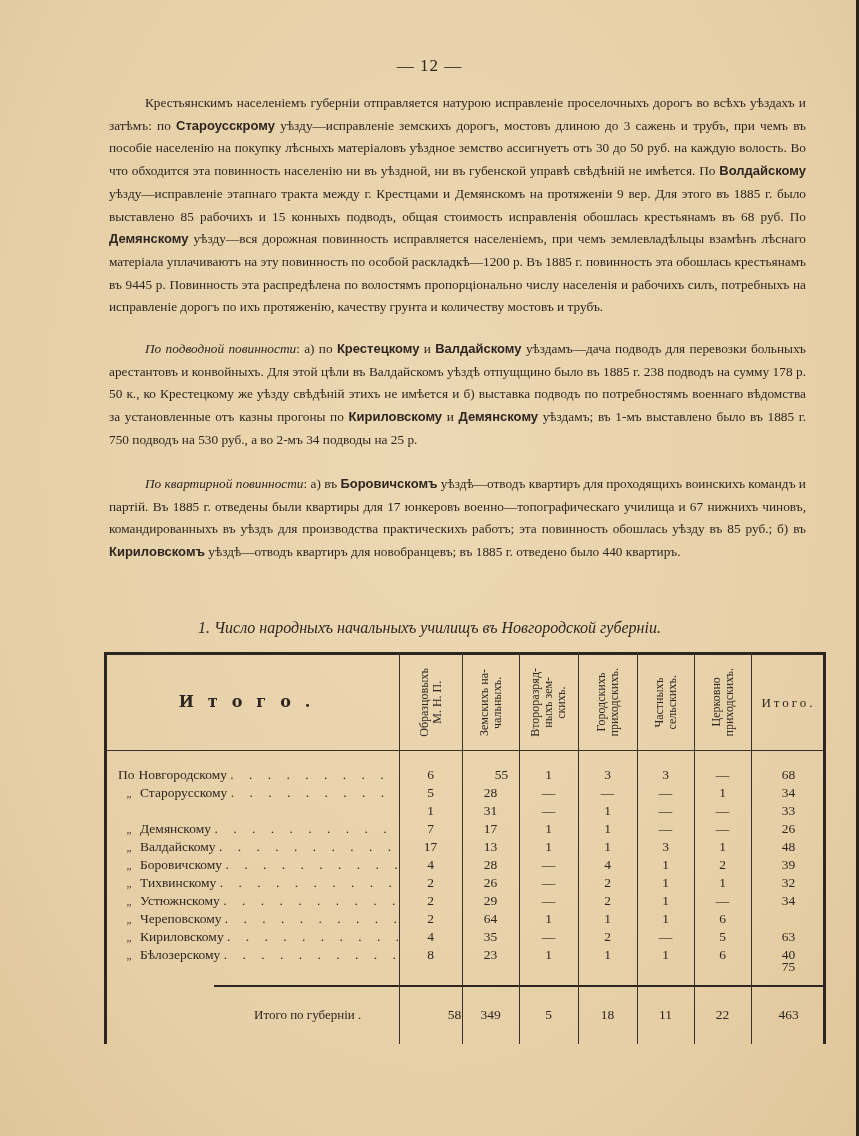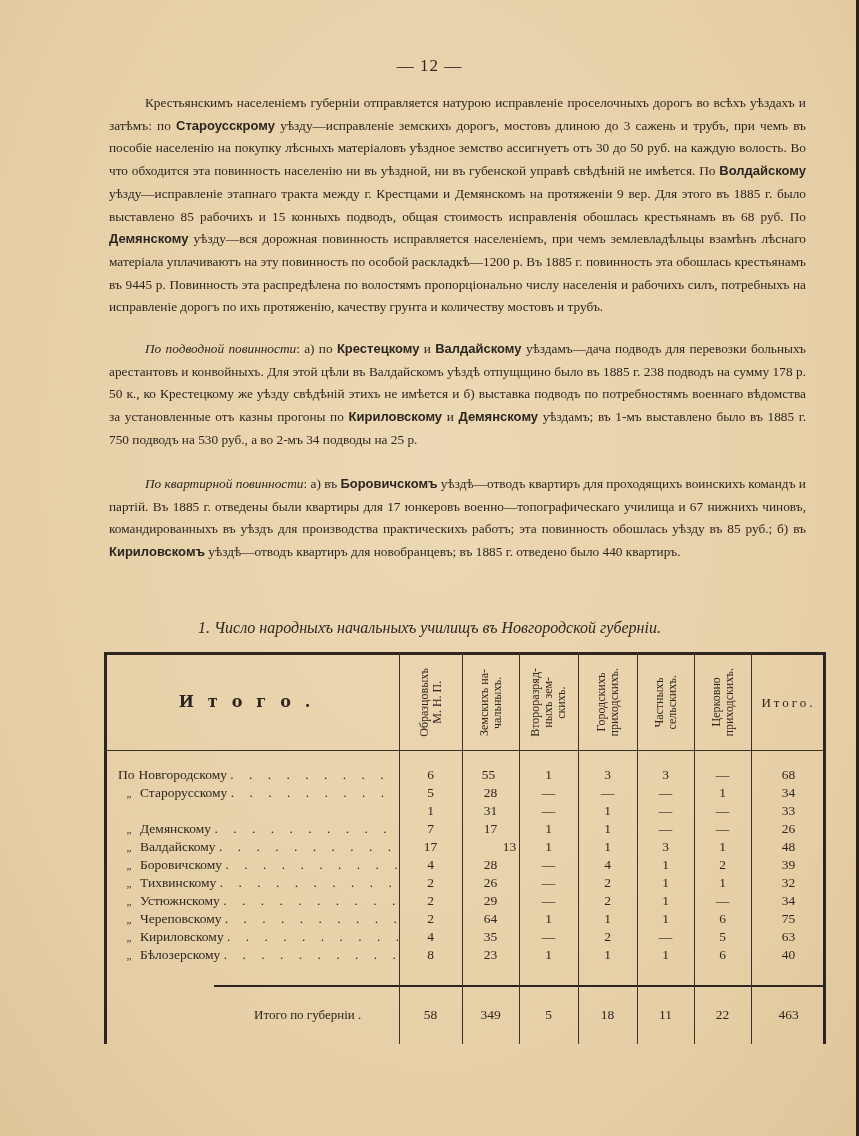--- a/index.html
+++ b/index.html
@@ -142,21 +142,21 @@
 сельскихъ.</span>
       </div>
       <div class="vh" style="left: 590px; width: 57px;">
         <span>Церковно
 приходскихъ.</span>
       </div>
       <div class="h-total" style="left: 647px; width: 75px;">Итого.</div>
       <div class="row" style="top: 115px;">
         <div class="name"><span class="prefix" style="width: auto; font-size: 13.5px; margin-right: 4px;">По</span><span>Новгородскому </span><span class="lead">. . . . . . . . . .</span></div>
         <div class="cell" style="left: 295px; width: 63px;">6</div>
-        <div class="cell" style="left: 356px; width: 57px;">55</div>
+        <div class="cell" style="left: 369px; width: 57px;">55</div>
         <div class="cell" style="left: 415px; width: 59px;">1</div>
         <div class="cell" style="left: 474px; width: 59px;">3</div>
         <div class="cell" style="left: 533px; width: 57px;">3</div>
         <div class="cell" style="left: 590px; width: 57px;">—</div>
         <div class="cell" style="left: 647px; width: 75px;">68</div>
       </div>
       <div class="row" style="top: 133px;">
         <div class="name"><span class="prefix">„</span><span>Староруccкому </span><span class="lead">. . . . . . . . . .</span></div>
         <div class="cell" style="left: 295px; width: 63px;">5</div>
         <div class="cell" style="left: 358px; width: 57px;">28</div>
@@ -181,21 +181,21 @@
         <div class="cell" style="left: 358px; width: 57px;">17</div>
         <div class="cell" style="left: 415px; width: 59px;">1</div>
         <div class="cell" style="left: 474px; width: 59px;">1</div>
         <div class="cell" style="left: 533px; width: 57px;">—</div>
         <div class="cell" style="left: 590px; width: 57px;">—</div>
         <div class="cell" style="left: 647px; width: 75px;">26</div>
       </div>
       <div class="row" style="top: 187px;">
         <div class="name"><span class="prefix">„</span><span>Валдайскому </span><span class="lead">. . . . . . . . . .</span></div>
         <div class="cell" style="left: 295px; width: 63px;">17</div>
-        <div class="cell" style="left: 349px; width: 57px; padding-left: 28px;">13</div>
+        <div class="cell" style="left: 358px; width: 57px;">13</div>
         <div class="cell" style="left: 415px; width: 59px;">1</div>
         <div class="cell" style="left: 474px; width: 59px;">1</div>
         <div class="cell" style="left: 533px; width: 57px;">3</div>
         <div class="cell" style="left: 590px; width: 57px;">1</div>
         <div class="cell" style="left: 647px; width: 75px;">48</div>
       </div>
       <div class="row" style="top: 205px;">
         <div class="name"><span class="prefix">„</span><span>Боровичскому </span><span class="lead">. . . . . . . . . .</span></div>
         <div class="cell" style="left: 295px; width: 63px;">4</div>
         <div class="cell" style="left: 358px; width: 57px;">28</div>
@@ -226,21 +226,21 @@
         <div class="cell" style="left: 647px; width: 75px;">34</div>
       </div>
       <div class="row" style="top: 259px;">
         <div class="name"><span class="prefix">„</span><span>Череповскому </span><span class="lead">. . . . . . . . . .</span></div>
         <div class="cell" style="left: 295px; width: 63px;">2</div>
         <div class="cell" style="left: 358px; width: 57px;">64</div>
         <div class="cell" style="left: 415px; width: 59px;">1</div>
         <div class="cell" style="left: 474px; width: 59px;">1</div>
         <div class="cell" style="left: 533px; width: 57px;">1</div>
         <div class="cell" style="left: 590px; width: 57px;">6</div>
-        <div class="cell" style="left: 647px; width: 75px;">75</div>
+        <div class="cell" style="left: 647px; width: 75px; margin-top: 48px;">75</div>
       </div>
       <div class="row" style="top: 277px;">
         <div class="name"><span class="prefix">„</span><span>Кириловскому </span><span class="lead">. . . . . . . . . .</span></div>
         <div class="cell" style="left: 295px; width: 63px;">4</div>
         <div class="cell" style="left: 358px; width: 57px;">35</div>
         <div class="cell" style="left: 415px; width: 59px;">—</div>
         <div class="cell" style="left: 474px; width: 59px;">2</div>
         <div class="cell" style="left: 533px; width: 57px;">—</div>
         <div class="cell" style="left: 590px; width: 57px;">5</div>
         <div class="cell" style="left: 647px; width: 75px;">63</div>
@@ -250,21 +250,21 @@
         <div class="cell" style="left: 295px; width: 63px;">8</div>
         <div class="cell" style="left: 358px; width: 57px;">23</div>
         <div class="cell" style="left: 415px; width: 59px;">1</div>
         <div class="cell" style="left: 474px; width: 59px;">1</div>
         <div class="cell" style="left: 533px; width: 57px;">1</div>
         <div class="cell" style="left: 590px; width: 57px;">6</div>
         <div class="cell" style="left: 647px; width: 75px;">40</div>
       </div>
       <div class="row totals" style="top: 355px;">
         <div class="label">Итого по губернiи .</div>
-        <div class="cell" style="left: 295px; width: 63px;">58</div>
+        <div class="cell" style="left: 295px; width: 63px; padding-left: 24px;">58</div>
         <div class="cell" style="left: 358px; width: 57px;">349</div>
         <div class="cell" style="left: 415px; width: 59px;">5</div>
         <div class="cell" style="left: 474px; width: 59px;">18</div>
         <div class="cell" style="left: 533px; width: 57px;">11</div>
         <div class="cell" style="left: 590px; width: 57px;">22</div>
         <div class="cell" style="left: 647px; width: 75px;">463</div>
       </div>
     </div>
 </div>
 

